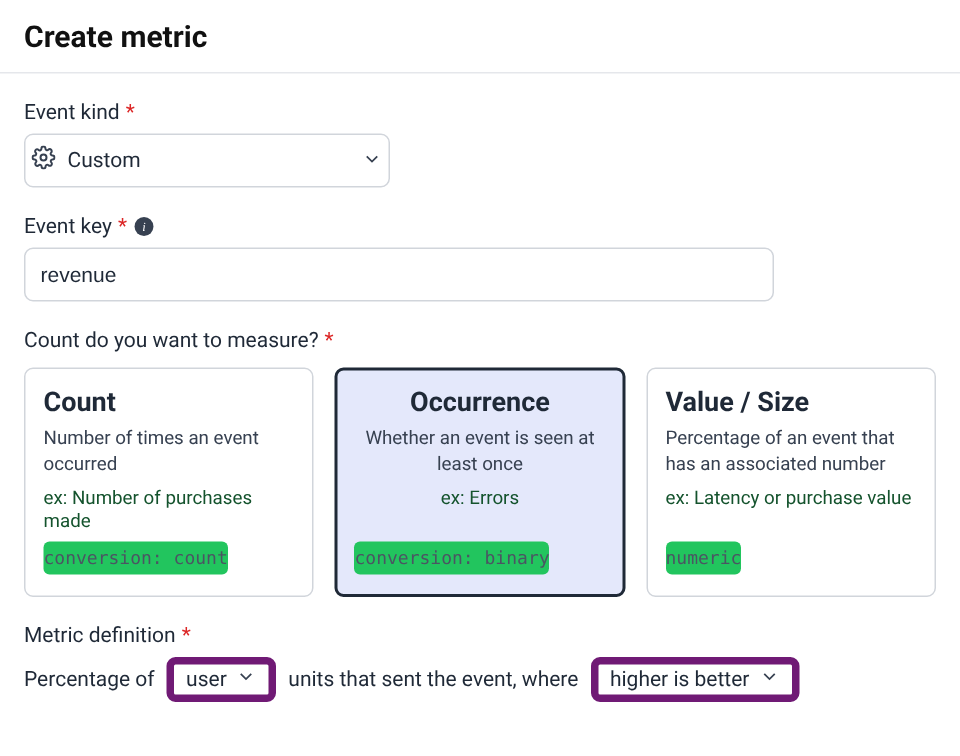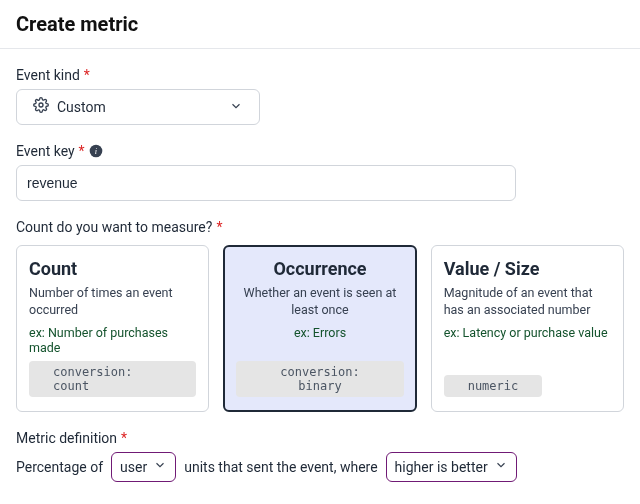--- a/index.html
+++ b/index.html
@@ -34,21 +34,21 @@
   .req { color: #dc2626; }
   .info-icon {
     width: 14px; height: 14px;
     display:inline-flex; align-items:center; justify-content:center;
   }
   .info-icon svg { width:14px; height:14px; }
   .select-box {
     height: 36px;
     border: 1px solid #d1d5db;
     border-radius: 6px;
-    padding: 0 16px;
+    padding: 0 4px;
     display: flex;
     align-items: center;
     gap: 8px;
     width: 244px;
     background: #fff;
     cursor: pointer;
   }
   .select-box .sel-label { flex: 1; font-size: 14px; color:#1f2937; }
   .chevron svg { width:14px; height:14px; }
   .gear svg   { width:16px; height:16px; }
@@ -86,37 +86,37 @@
     background: #e4e8fb;
     padding: 11px 11px 13px 11px;
     text-align: center;
   }
   .card-title { font-weight: 700; font-size: 18px; }
   .card-desc  { font-size: 12.5px; color: #374151; line-height: 1.35; }
   .card-ex    { font-size: 12.5px; color: #14532d; }
   .badge {
     align-self: flex-start;
     margin-top: auto;
-    background: #e5e5e5;
+    background: #22c55e;
     color: #4b5563;
     font-family: ui-monospace, SFMono-Regular, Menlo, Consolas, monospace;
     font-size: 12px;
-    padding: 4px 24px;
+    padding: 4px 0;
     border-radius: 4px;
   }
   .def-row {
     display: flex;
     align-items: center;
     gap: 8px;
     font-size: 14px;
     flex-wrap: wrap;
   }
   .mini-select {
     height: 30px;
-    border: 1px solid #701a75;
+    border: 5px solid #701a75;
     border-radius: 6px;
     padding: 0 8px;
     display: inline-flex;
     align-items: center;
     gap: 6px;
     background:#fff;
     cursor: pointer;
     font-size: 14px;
     text-align: center;
   }
@@ -176,21 +176,21 @@
         <div class="badge">conversion: count</div>
       </div>
       <div class="card selected">
         <div class="card-title">Occurrence</div>
         <div class="card-desc">Whether an event is seen at least once</div>
         <div class="card-ex">ex: Errors</div>
         <div class="badge">conversion: binary</div>
       </div>
       <div class="card">
         <div class="card-title">Value / Size</div>
-        <div class="card-desc">Magnitude of an event that has an associated number</div>
+        <div class="card-desc">Percentage of an event that has an associated number</div>
         <div class="card-ex">ex: Latency or purchase value</div>
         <div class="badge">numeric</div>
       </div>
     </div>
   </div>
 
   <div class="section" style="margin-bottom:4px;">
     <div class="field-label">
       <span>Metric definition</span>
       <span class="req">*</span>

